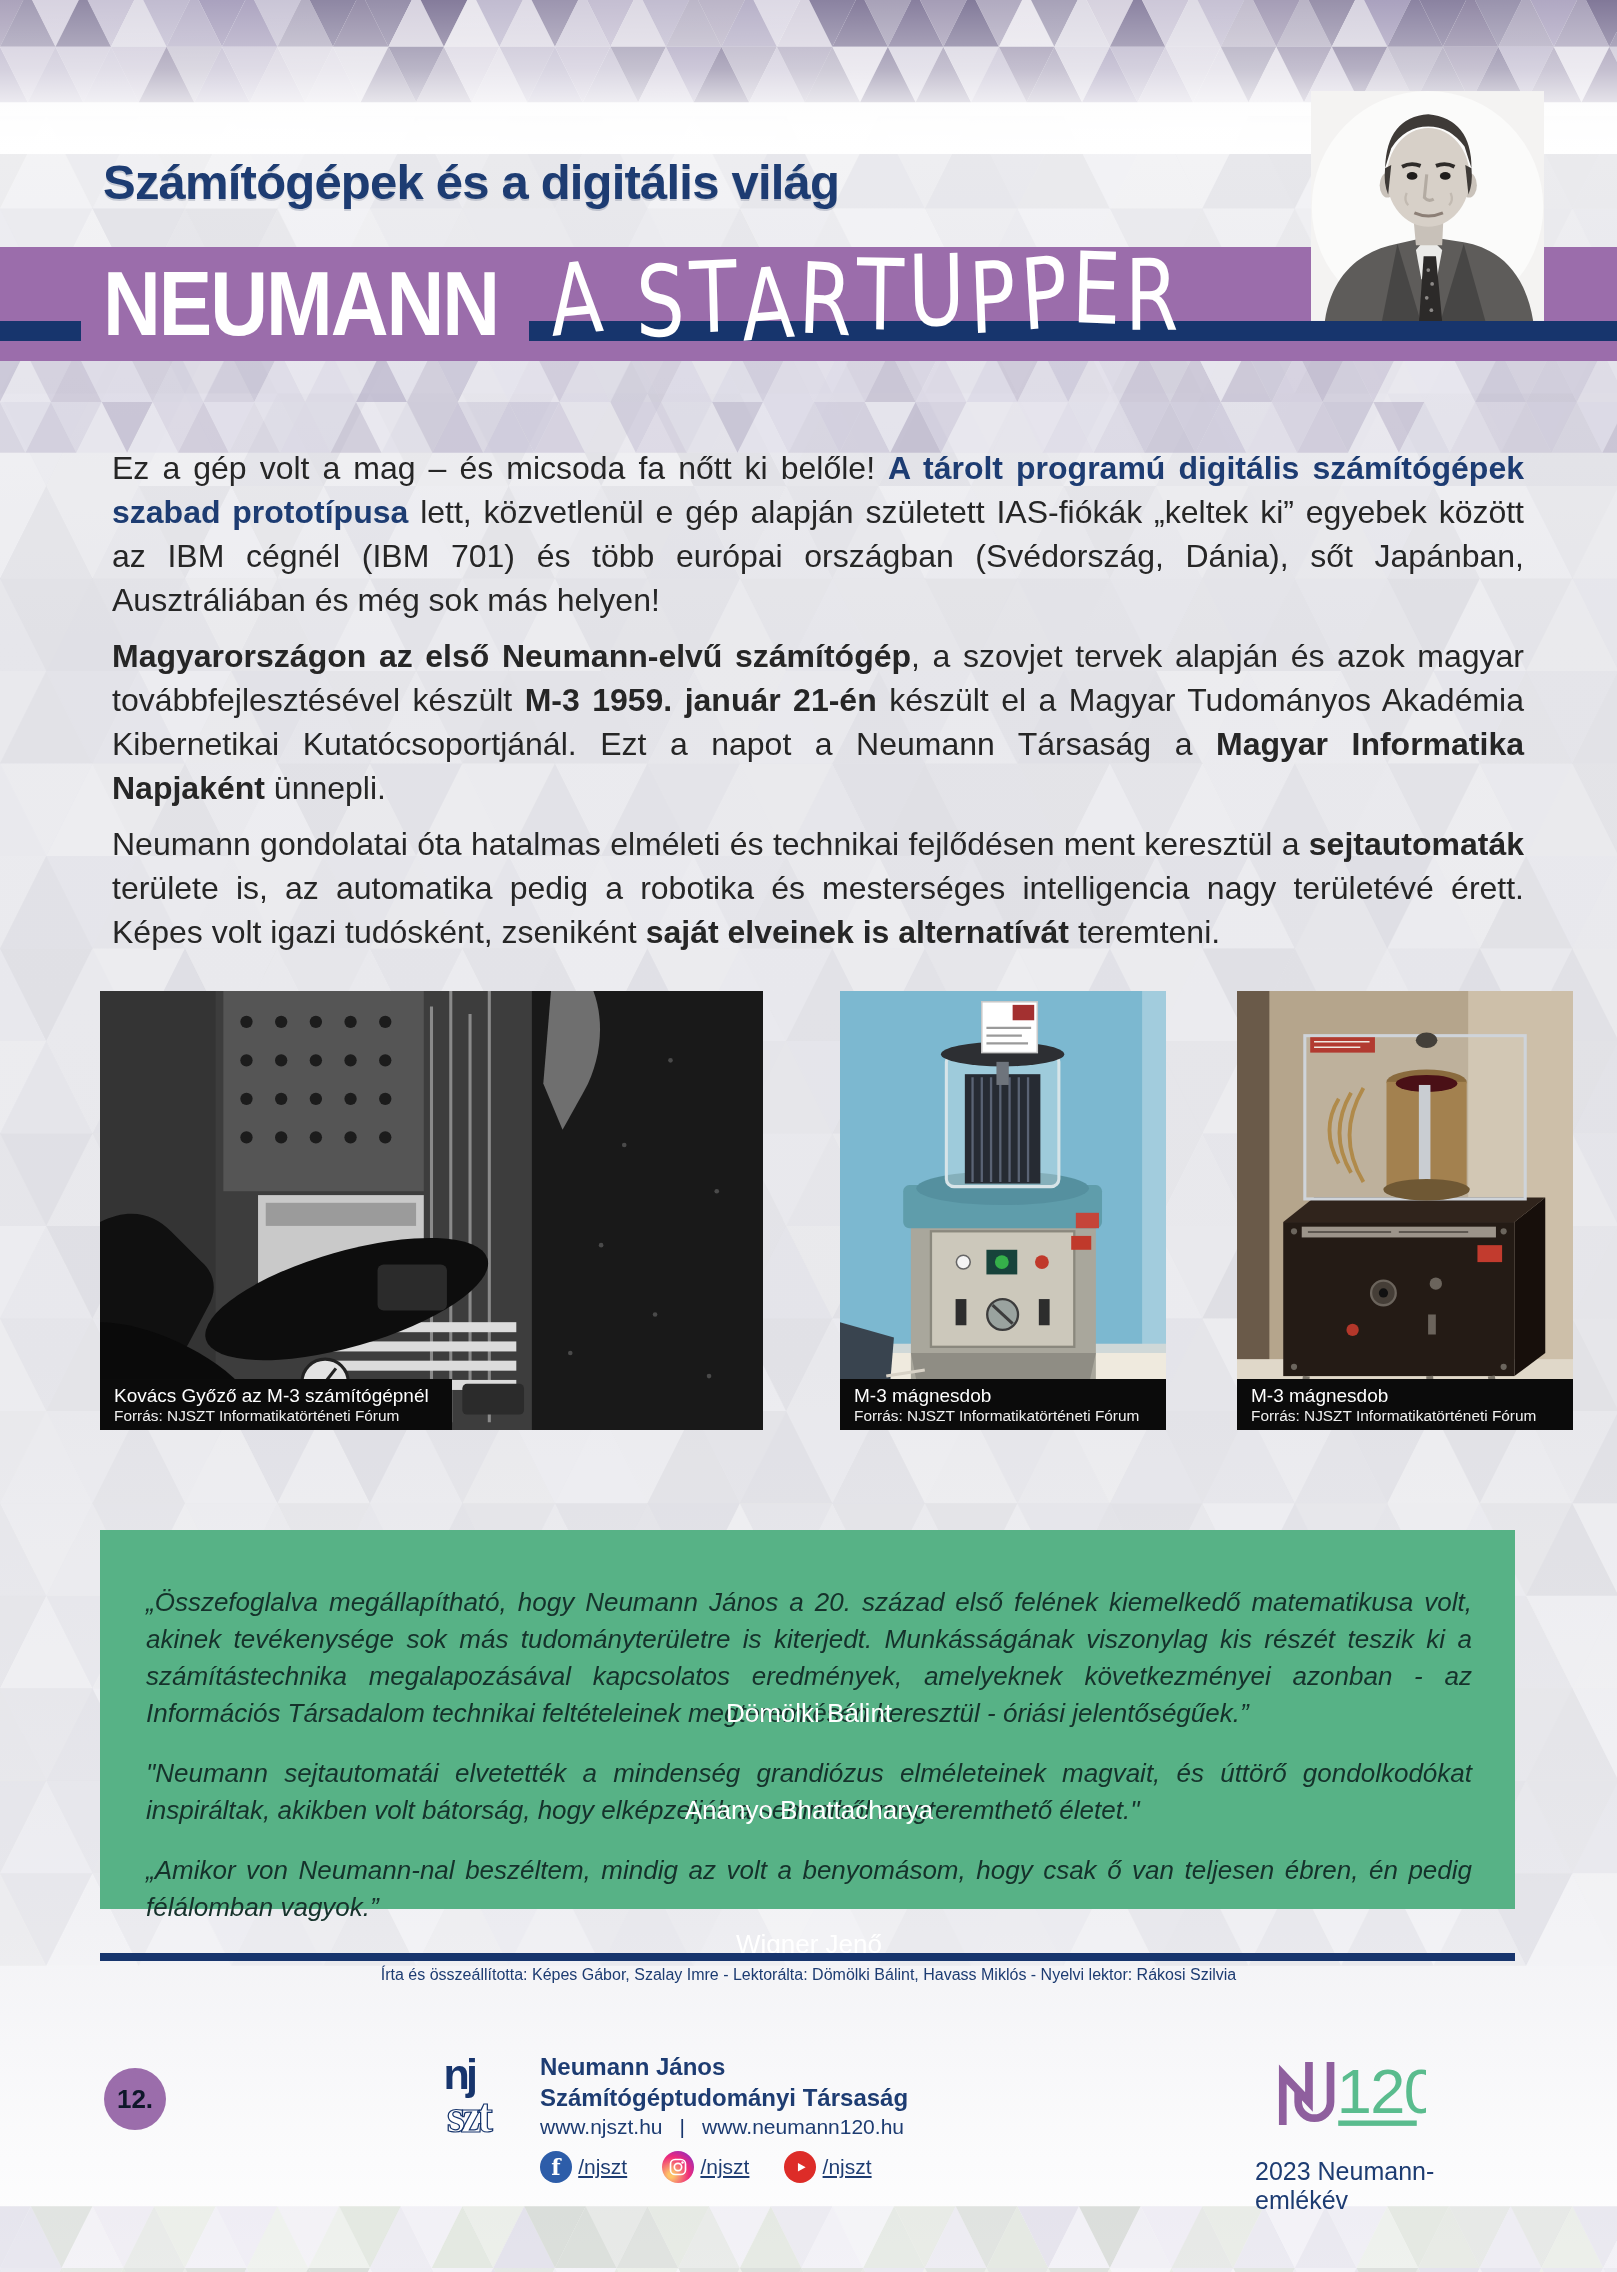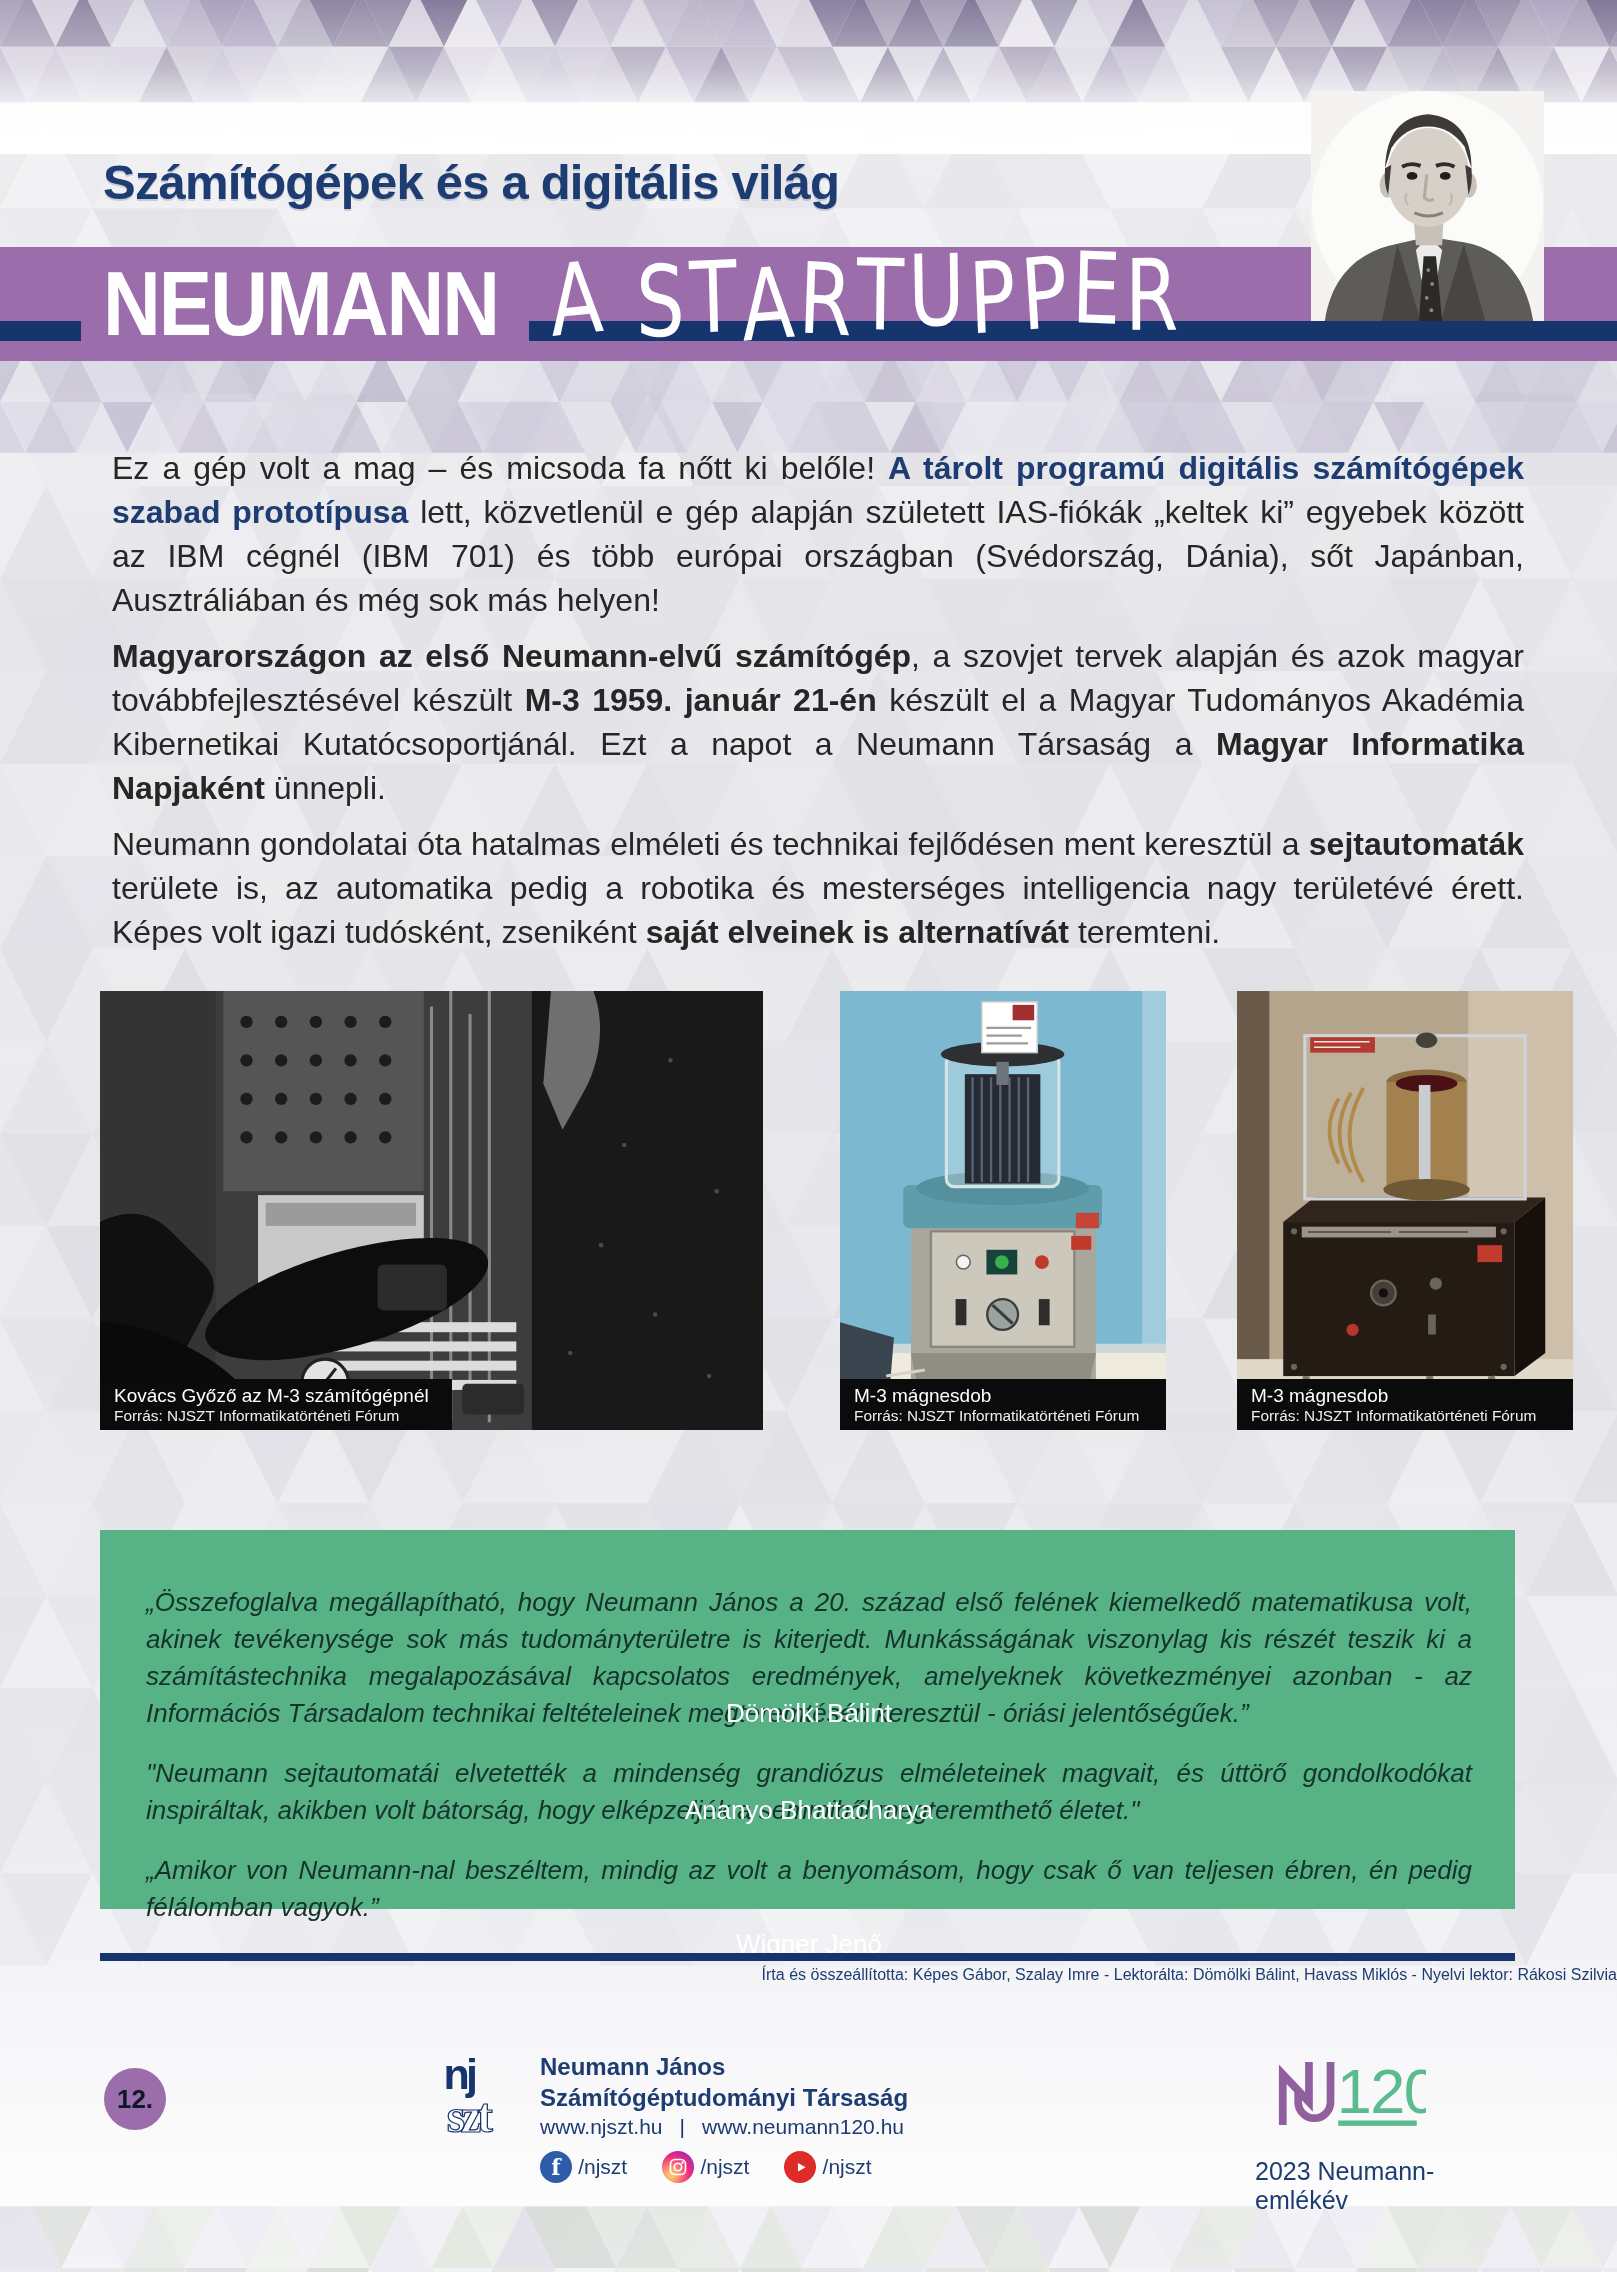--- a/index.html
+++ b/index.html
@@ -45,34 +45,34 @@
   .cap2{font-size:15.4px;line-height:18.5px;color:#f0f0f0;}
   
   .quotebox{position:absolute;left:100px;top:1530px;width:1415px;height:379px;background:var(--green);
     padding:35px 43px 0 46px;}
   .quote{margin-bottom:23px;margin-top:19px;}
   .qtext{display:block;font-style:italic;font-size:26px;line-height:37px;color:#15322b;text-align:justify;}
   .qauthor{display:block;text-align:center;font-size:26px;line-height:37px;color:#ffffff;}
   .quote.pull .qauthor{margin-top:-37px;}
   
   .rule{position:absolute;left:100px;top:1953px;width:1415px;height:7.7px;background:var(--navy);}
-  .credits{position:absolute;left:0;top:1966px;width:1617px;text-align:right;font-size:16px;color:var(--navy-text);}
+  .credits{position:absolute;left:0;top:1966px;width:1617px;text-align:center;font-size:16px;color:var(--navy-text);}
   .pagenum{position:absolute;left:104px;top:2068px;width:62px;height:62px;border-radius:50%;background:var(--purple);
     display:flex;align-items:center;justify-content:center;color:#0f172a;font-size:26px;font-weight:700;}
   .njszt-logo{position:absolute;left:442px;top:2054px;width:80px;height:83px;}
   .orgname{position:absolute;left:540px;top:2051px;color:var(--navy-text);font-weight:700;font-size:24px;line-height:31px;}
   .urls{position:absolute;left:540px;top:2115px;color:var(--navy-text);font-size:21px;}
   .urls .sep{margin:0 17px;color:var(--navy);}
   .socials{position:absolute;left:540px;top:2151px;display:flex;align-items:center;gap:35px;}
   .social{display:flex;align-items:center;gap:6.2px;}
   .sicon{width:32px;height:32px;border-radius:50%;display:flex;align-items:center;justify-content:center;}
   .fb{background:#2d5da9;color:#fff;font-weight:700;font-size:21.6px;font-family:"DejaVu Serif",serif;}
   .ig{background:radial-gradient(circle at 28% 75%,#fdc468 8%,#ee2a7b 55%,#7a2bd0 95%);}
   .yt{background:#dd2c28;}
-  .shandle{font-size:21px;color:var(--navy-text);}
+  .shandle{font-size:21px;color:var(--navy-text);text-decoration:underline;}
   .nj120{position:absolute;left:1272px;top:2051px;width:154px;height:82px;}
   .yearline{position:absolute;left:1255px;top:2157px;width:185px;text-align:left;font-size:25px;color:var(--navy-text);}
 </style>
 </head>
 <body>
 
 <div class="page">
   <svg class="bg" id="bg-tris" viewBox="0 0 2098 2948" width="1617" height="2273">
       <polygon points="-120,270 0,270 -60,150" fill="#f1f1f4" fill-opacity="0.28"></polygon>
       <polygon points="-60,150 60,150 0,270" fill="#dbdbe1" fill-opacity="0.29"></polygon>

